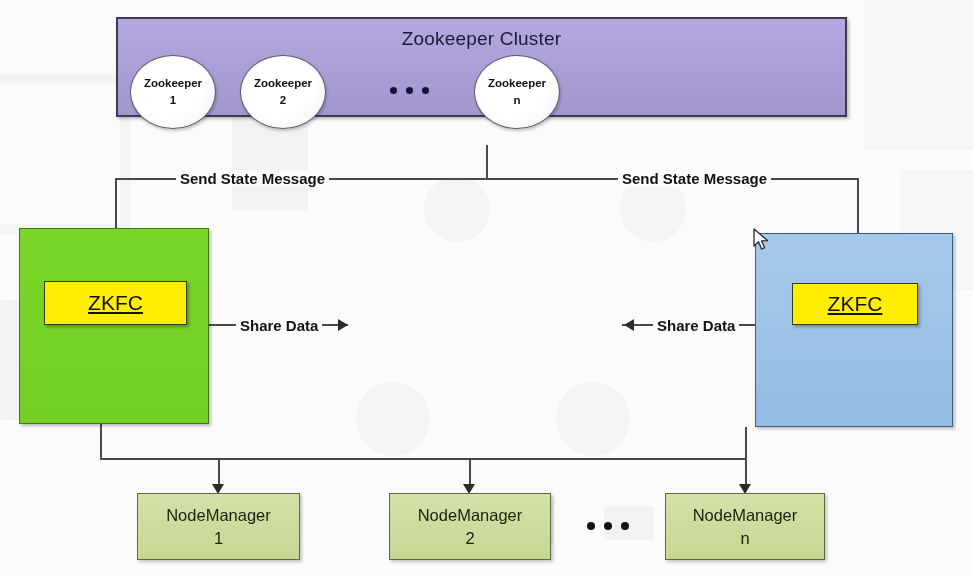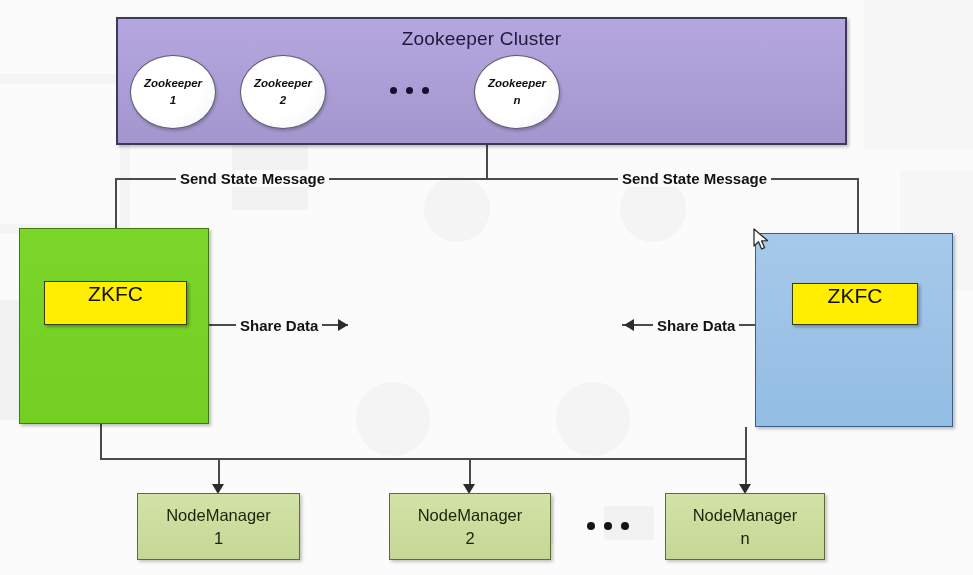--- a/index.html
+++ b/index.html
@@ -15,38 +15,37 @@
   
   .wm{position:absolute;background:#f2f2f2;border-radius:2px;z-index:0;}
   .wm2{position:absolute;border:10px solid #f4f4f4;border-radius:4px;z-index:0;}
   .wmc{position:absolute;border-radius:50%;background:#f4f4f4;z-index:0;}
 
   
   .node{position:absolute;box-sizing:border-box;display:flex;flex-direction:column;
         align-items:center;justify-content:center;z-index:3;}
 
   #zk-cluster{
-    left:116px;top:17px;width:731px;height:128px;
+    left:116px;top:17px;width:731px;height:100px;
     background:linear-gradient(180deg,#b5a6e0 0%,#ab9ed6 55%,#a396cd 100%);
     border:2px solid #3c3a55;
     box-shadow:2px 2px 3px rgba(0,0,0,.25);
     justify-content:flex-start;
   }
   #zk-cluster-title{
     margin-top:9px;font-size:19px;color:#1b1b3a;letter-spacing:.2px;
     font-family:"Liberation Sans","DejaVu Sans",sans-serif;
   }
   .zk-node{
     position:absolute;width:84px;height:72px;border-radius:50%;
     background:radial-gradient(circle at 40% 30%,#ffffff 0%,#ffffff 55%,#eef1f7 100%);
     border:1.6px solid #5b5b6e;
     display:flex;flex-direction:column;align-items:center;justify-content:center;
     box-shadow:1px 2px 3px rgba(0,0,0,.22);
     z-index:4;
-    font-style:italic;
   }
   .zk-node span{font-size:11.5px;font-weight:bold;color:#101010;line-height:1.45;}
   #zk1{left:130px;top:55px;}
   #zk2{left:240px;top:55px;}
   #zkn{left:474px;top:55px;}
   #zk-dots{position:absolute;left:379px;top:80px;width:60px;height:20px;
            display:flex;gap:9px;align-items:center;justify-content:center;z-index:4;}
   #zk-dots i{width:7px;height:7px;border-radius:50%;background:#131331;display:block;}
 
   
@@ -59,23 +58,24 @@
   }
   #rm-standby{
     left:755px;top:233px;width:198px;height:194px;
     background:linear-gradient(180deg,#a6c9ea 0%,#93bde3 100%);
     border:1.4px solid #3b5f86;
     box-shadow:2px 2px 3px rgba(0,0,0,.25);
     justify-content:flex-start;
   }
   .zkfc{
     position:absolute;background:#ffee00;border:1.6px solid #3b3b10;
-    display:flex;justify-content:center;
+    display:flex;align-items:center;justify-content:center;
     font-size:21px;color:#121200;box-shadow:2px 2px 3px rgba(0,0,0,.3);
     z-index:5;
+    text-decoration:underline;
   }
   #zkfc-left{left:44px;top:281px;width:141px;height:42px;}
   #zkfc-right{left:792px;top:283px;width:124px;height:40px;}
 
   
   #rmstatestore{
     left:348px;top:281px;width:274px;height:87px;
     background:linear-gradient(180deg,#fcc089 0%,#fbab63 100%);
     border:1.4px solid #6b4014;
     box-shadow:2px 2px 3px rgba(0,0,0,.25);

